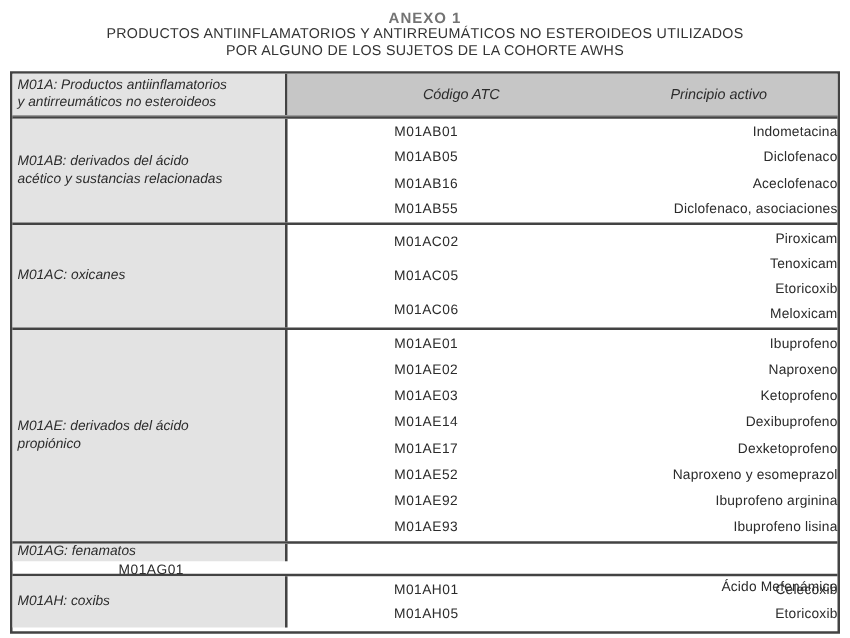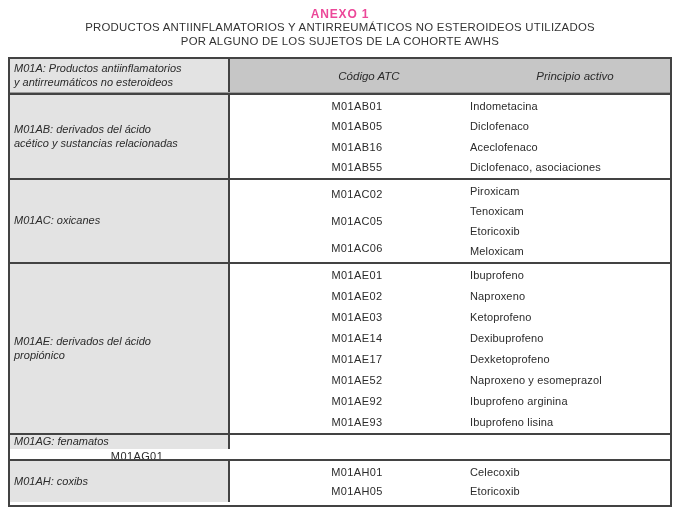--- a/index.html
+++ b/index.html
@@ -1,21 +1,21 @@
 <!DOCTYPE html>
 <html><head>
 <meta charset="utf-8">
 <style>
   html,body{margin:0;padding:0;}
   .page{
     width:680px;height:510px;background:#ffffff;position:relative;
     font-family:"Liberation Sans", sans-serif;color:#2b2b2b;overflow:hidden;
   }
   .title-block{text-align:center;padding-top:7px;}
-  .t1{font-size:12px;font-weight:bold;letter-spacing:.8px;line-height:14px;color:#ec4899;}
+  .t1{font-size:12px;font-weight:bold;letter-spacing:.8px;line-height:14px;color:#737373;}
   .t2{font-size:11.4px;letter-spacing:.25px;line-height:13.6px;color:#333;}
   .atc-table{
     position:absolute;left:8px;top:57px;width:664px;height:450px;
     border:2px solid #434343;box-sizing:border-box;
     display:flex;flex-direction:column;background:#fff;
   }
   .grow{display:flex;box-sizing:border-box;flex-shrink:0;}
   .grow + .grow{border-top:2px solid #434343;}
   .cat{
     width:220px;box-sizing:border-box;border-right:2px solid #434343;
@@ -23,22 +23,22 @@
     padding:0 6px 0 4px;font-style:italic;font-size:11px;line-height:13.8px;
     white-space:pre-line;
   }
   .header{height:34px;border-bottom:1px solid #9a9a9a;}
   .right-head{
     flex:1;display:flex;align-items:center;background:#c6c6c6;
     font-style:italic;font-size:11.5px;
   }
   .hc1{width:222px;text-align:center;padding-left:28px;}
   .hc2{flex:1;text-align:center;}
-  .codes{width:222px;display:flex;flex-direction:column;box-sizing:border-box;padding:1px 0;margin-left:16px;}
-  .names{flex:1;display:flex;flex-direction:column;box-sizing:border-box;padding:1px 0;}
+  .codes{width:222px;display:flex;flex-direction:column;box-sizing:border-box;padding:1px 0;}
+  .names{flex:1;display:flex;flex-direction:column;box-sizing:border-box;padding:1px 0;align-items:flex-end;}
   .line{
     flex:1;display:flex;align-items:center;justify-content:center;
     font-size:11px;letter-spacing:.4px;
   }
   .names .line{justify-content:flex-start;padding-left:2px;letter-spacing:.15px;}
   .g-ab{height:85px;}
   .g-ac{height:84px;}
   .g-ae{height:171px;}
   .g-ag{height:26px;flex-direction:column;}
   .g-ah{height:43px;}

